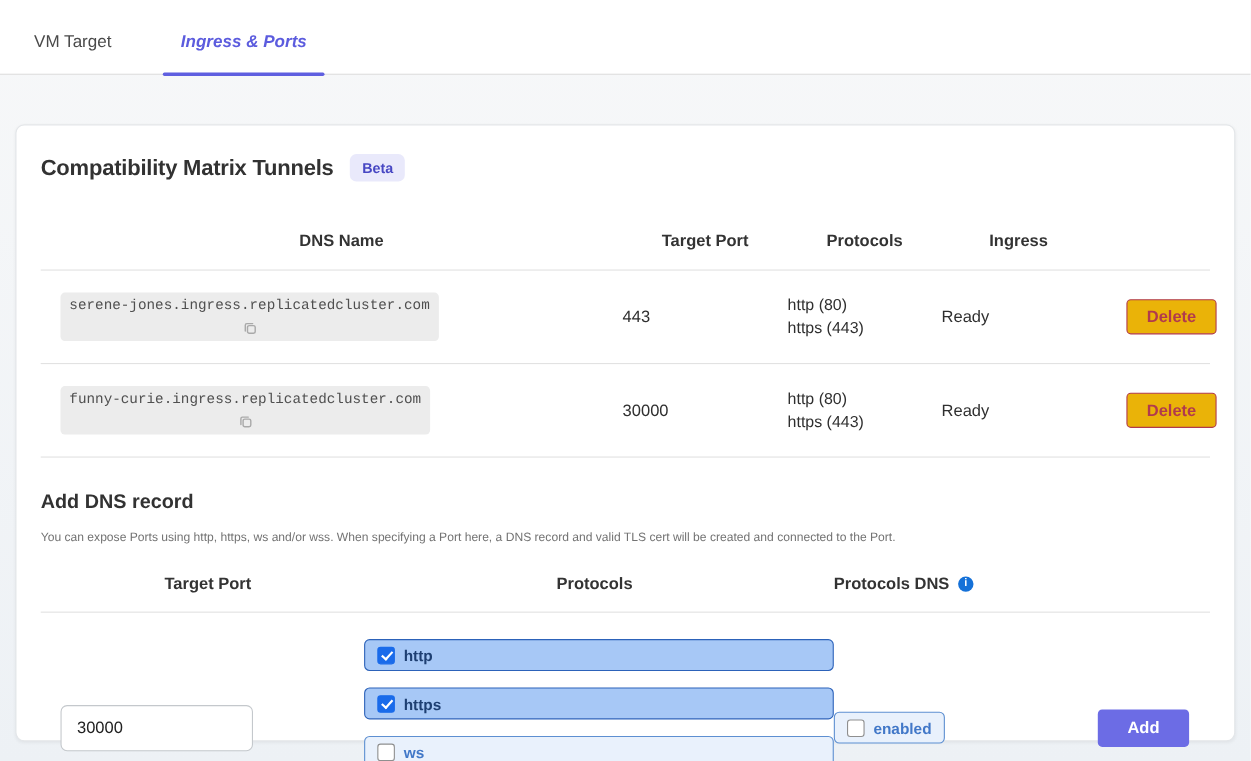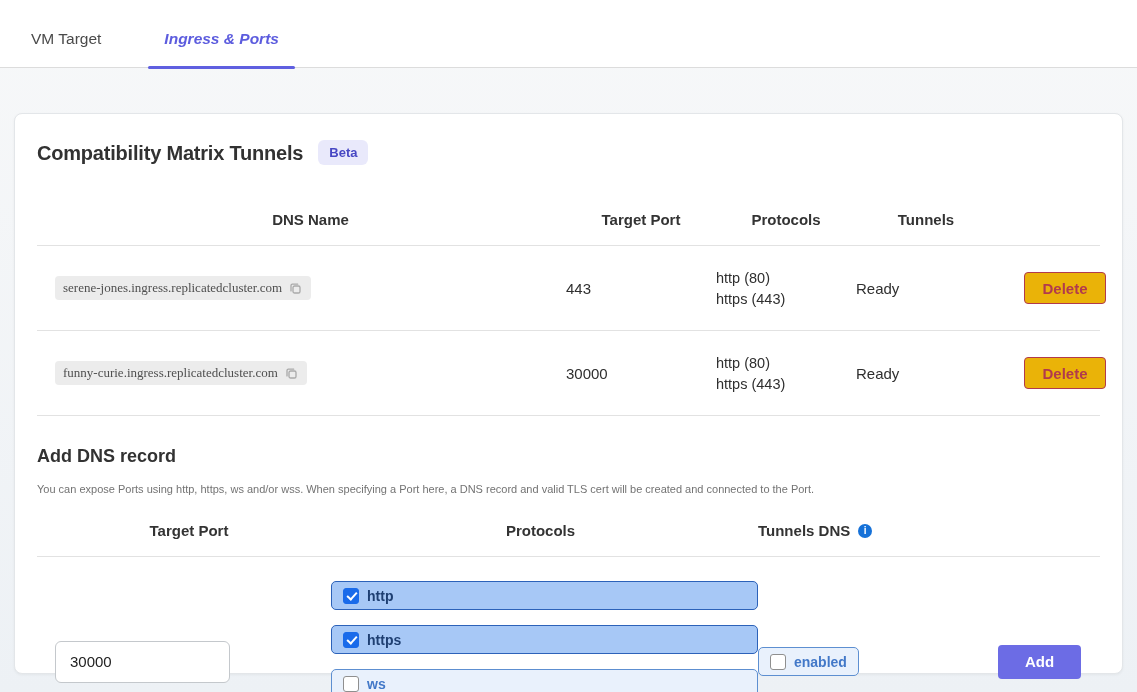--- a/index.html
+++ b/index.html
@@ -76,23 +76,24 @@
   .c1 { padding-left:18px; }
   .c5 { text-align:right; padding-right:23px; }
   .trow { border-bottom:1px solid #e2e2e2; height:85px; }
   .dns-pill {
     display:inline-flex;
     align-items:center;
     gap:5px;
     background:#ececec;
     border-radius:4px;
     padding:4px 8px;
-    font-family:Liberation Serif, serif;
+    font-family:Liberation Mono, monospace;
     font-size:13px;
     color:#4f4f4f;
+    flex-direction:column;
   }
   .copy-btn { display:inline-flex; cursor:pointer; background:none; border:none; padding:0; line-height:0; }
   .cell { font-size:15px; color:#2f2f2f; }
   .proto-lines { display:flex; flex-direction:column; gap:5px; font-size:14.5px; color:#2f2f2f; }
   .delete-btn {
     background:#eab308;
     border:1px solid #b13a4d;
     color:#b13a4d;
     font-family:inherit;
     font-size:15px;
@@ -206,21 +207,21 @@
       <div class="card-head">
         <h1>Compatibility Matrix Tunnels</h1>
         <span class="beta">Beta</span>
       </div>
 
       <div class="tbl">
         <div class="row thead">
           <div class="th c1">DNS Name</div>
           <div class="th">Target Port</div>
           <div class="th">Protocols</div>
-          <div class="th">Tunnels</div>
+          <div class="th">Ingress</div>
           <div class="c5"></div>
         </div>
 
         <div class="row trow">
           <div class="c1">
             <span class="dns-pill">
               <span>serene-jones.ingress.replicatedcluster.com</span>
               <button class="copy-btn">
                 <svg width="16" height="16" viewBox="0 0 16 16">
                   <path d="M10.7 4.2 H5.4 A1.4 1.4 0 0 0 4 5.6 V10.9" fill="none" stroke="#a9a9a9" stroke-width="1.3" stroke-linecap="round"></path>
@@ -265,21 +266,21 @@
       </div>
 
       <h2 class="add-title">Add DNS record</h2>
       <p class="desc">You can expose Ports using http, https, ws and/or wss. When specifying a Port here, a DNS record and valid TLS cert will be created and connected to the Port.</p>
 
       <div class="form">
         <div class="frow flabels">
           <div class="th f1">Target Port</div>
           <div class="th">Protocols</div>
           <div class="th wildcard-label">
-            <span>Tunnels DNS</span>
+            <span>Protocols DNS</span>
             <span class="info-icon">i</span>
           </div>
           <div class="f4"></div>
         </div>
 
         <div class="frow fcontrols">
           <div class="f1">
             <input class="port-input" type="text" value="30000" style="">
           </div>
 

